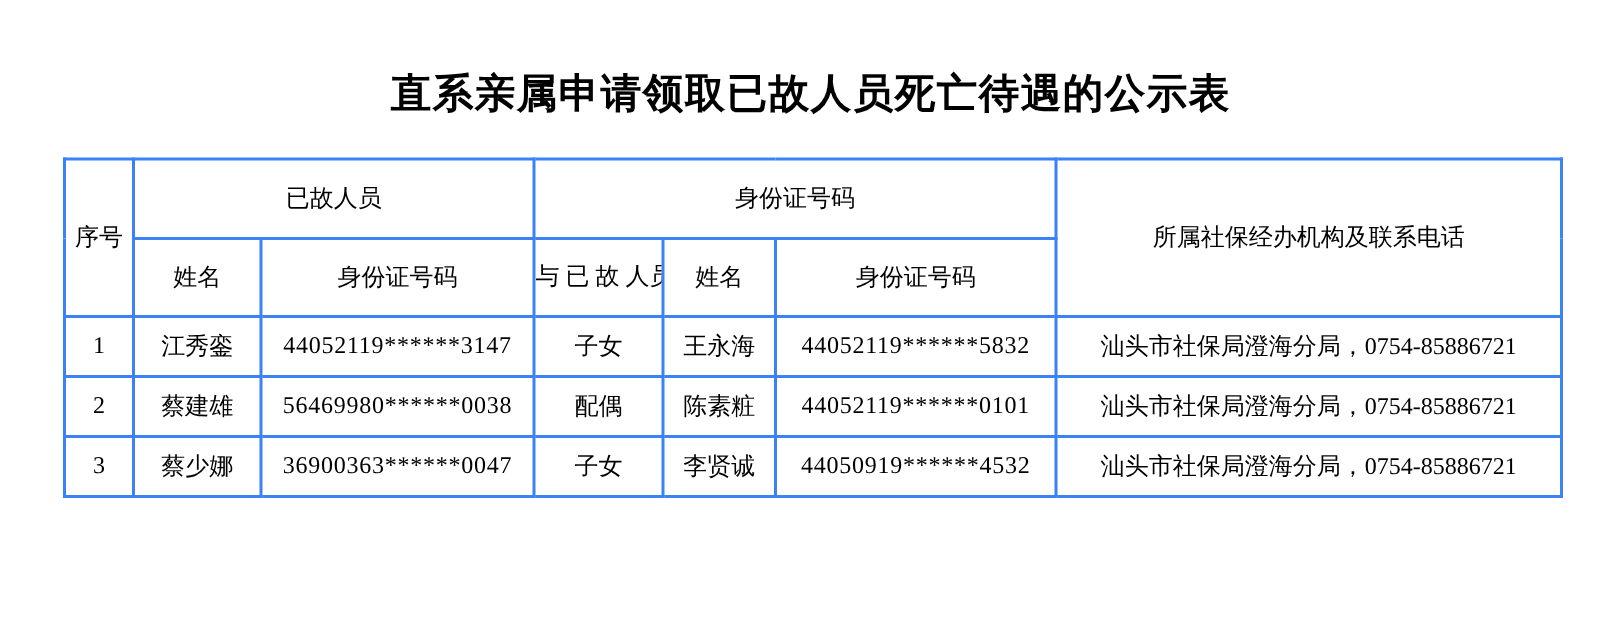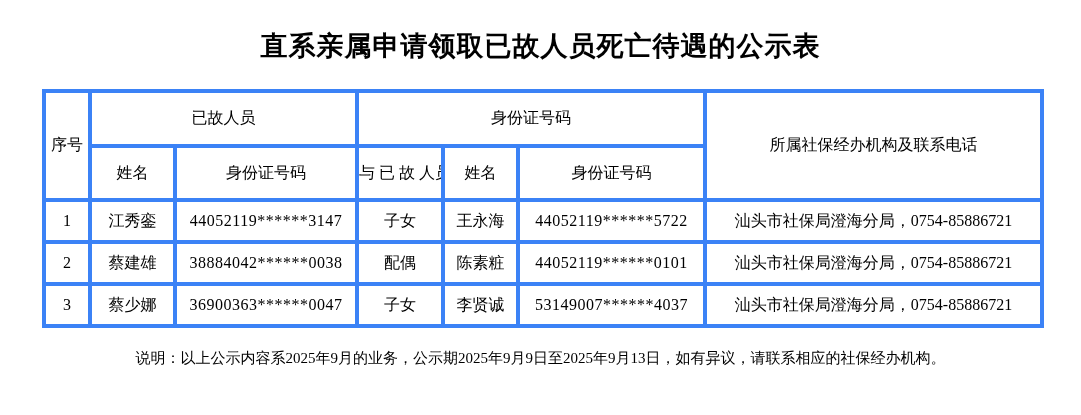--- a/index.html
+++ b/index.html
@@ -10,37 +10,37 @@
     font-family: "Liberation Serif", "DejaVu Serif", serif;
   }
   .page {
     position: relative;
     width: 1081px;
     height: 415px;
     background: #ffffff;
     overflow: hidden;
   }
   .doc-title {
-    margin: 0;
+    margin: 16px;
     padding-top: 30px;
     text-align: center;
     font-size: 27px;
     font-weight: bold;
     letter-spacing: 1px;
     line-height: 32px;
   }
   table.notice-table {
     border-collapse: collapse;
     table-layout: fixed;
     margin: 27px 0 0 42px;
     width: 998px;
   }
   table.notice-table th,
   table.notice-table td {
-    border: 4px solid #3b82f6;
+    border: 2px solid #3b82f6;
     text-align: center;
     vertical-align: middle;
     font-weight: normal;
     font-size: 16px;
     padding: 0;
     overflow: hidden;
     white-space: nowrap;
   }
   tr.hdr-top  > * { height: 51px; }
   tr.hdr-sub  > * { height: 50px; }
@@ -90,39 +90,38 @@
         <th>身份证号码</th>
       </tr>
     </thead>
     <tbody>
       <tr class="data-row">
         <td>1</td>
         <td>江秀銮</td>
         <td class="id-cell">44052119******3147</td>
         <td>子女</td>
         <td>王永海</td>
-        <td class="id-cell">44052119******5722</td>
+        <td class="id-cell">44052119******5832</td>
         <td>汕头市社保局澄海分局，0754-85886721</td>
       </tr>
       <tr class="data-row">
         <td>2</td>
         <td>蔡建雄</td>
-        <td class="id-cell">38884042******0038</td>
+        <td class="id-cell">56469980******0038</td>
         <td>配偶</td>
         <td>陈素粧</td>
         <td class="id-cell">44052119******0101</td>
         <td>汕头市社保局澄海分局，0754-85886721</td>
       </tr>
       <tr class="data-row">
         <td>3</td>
         <td>蔡少娜</td>
         <td class="id-cell">36900363******0047</td>
         <td>子女</td>
         <td>李贤诚</td>
-        <td class="id-cell">53149007******4037</td>
+        <td class="id-cell">44050919******4532</td>
         <td>汕头市社保局澄海分局，0754-85886721</td>
       </tr>
     </tbody>
   </table>
 
-  <div class="note">说明：以上公示内容系2025年9月的业务，公示期2025年9月9日至2025年9月13日，如有异议，请联系相应的社保经办机构。</div>
 
 </div>
 
 </body></html>

